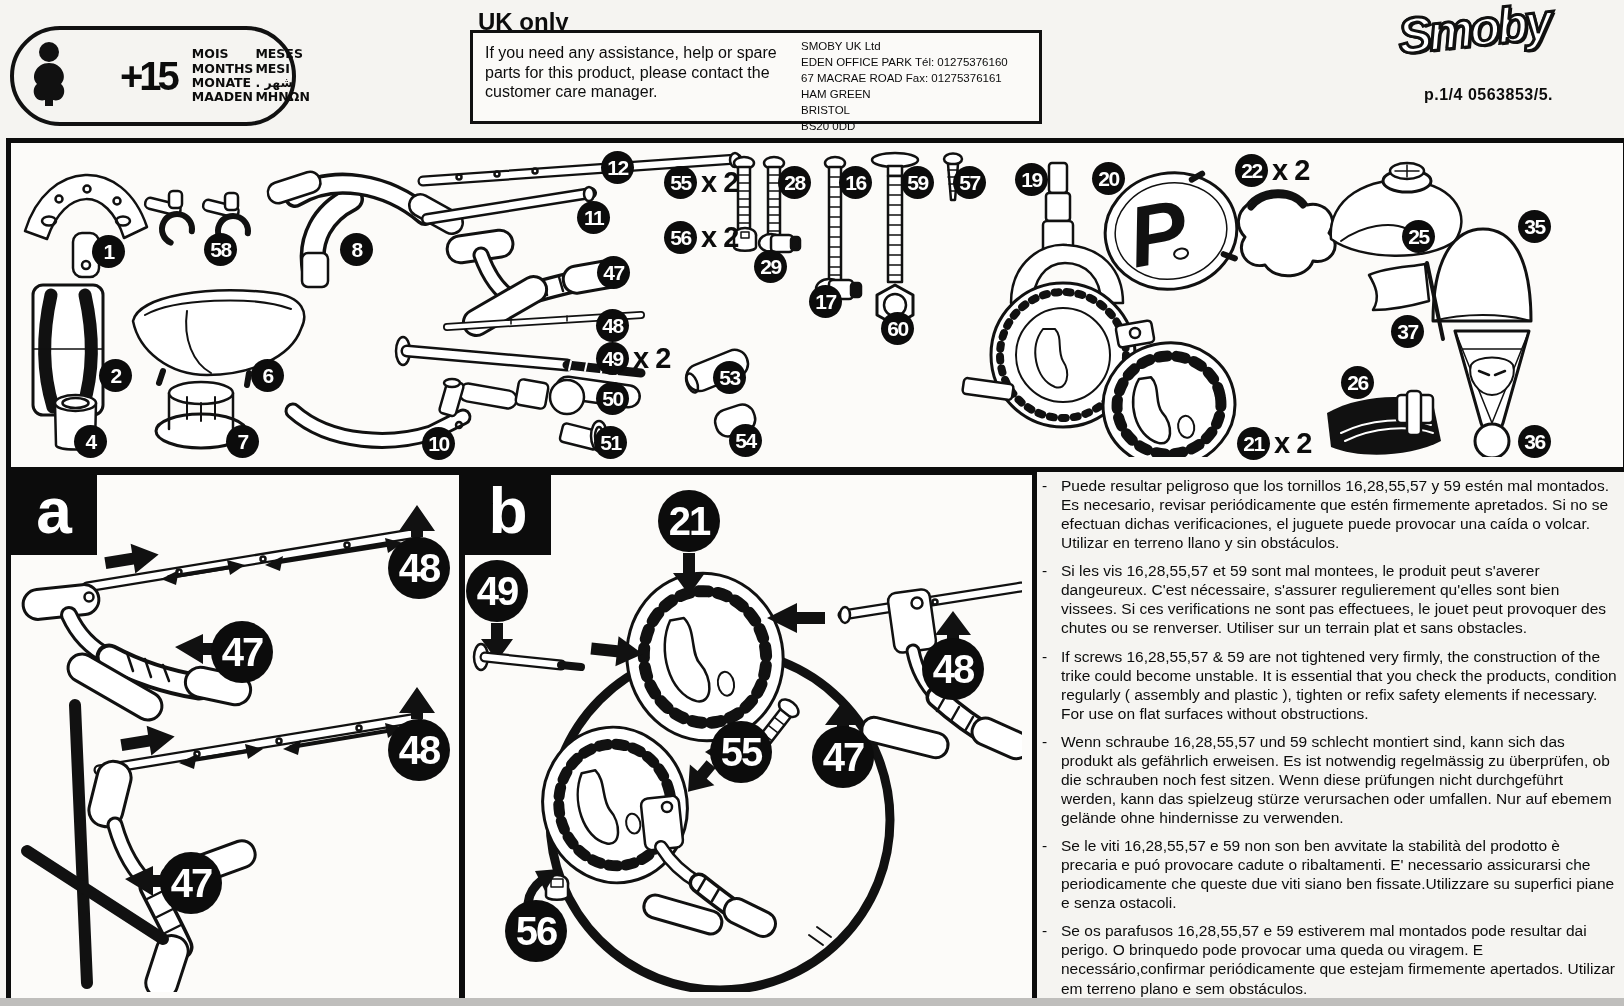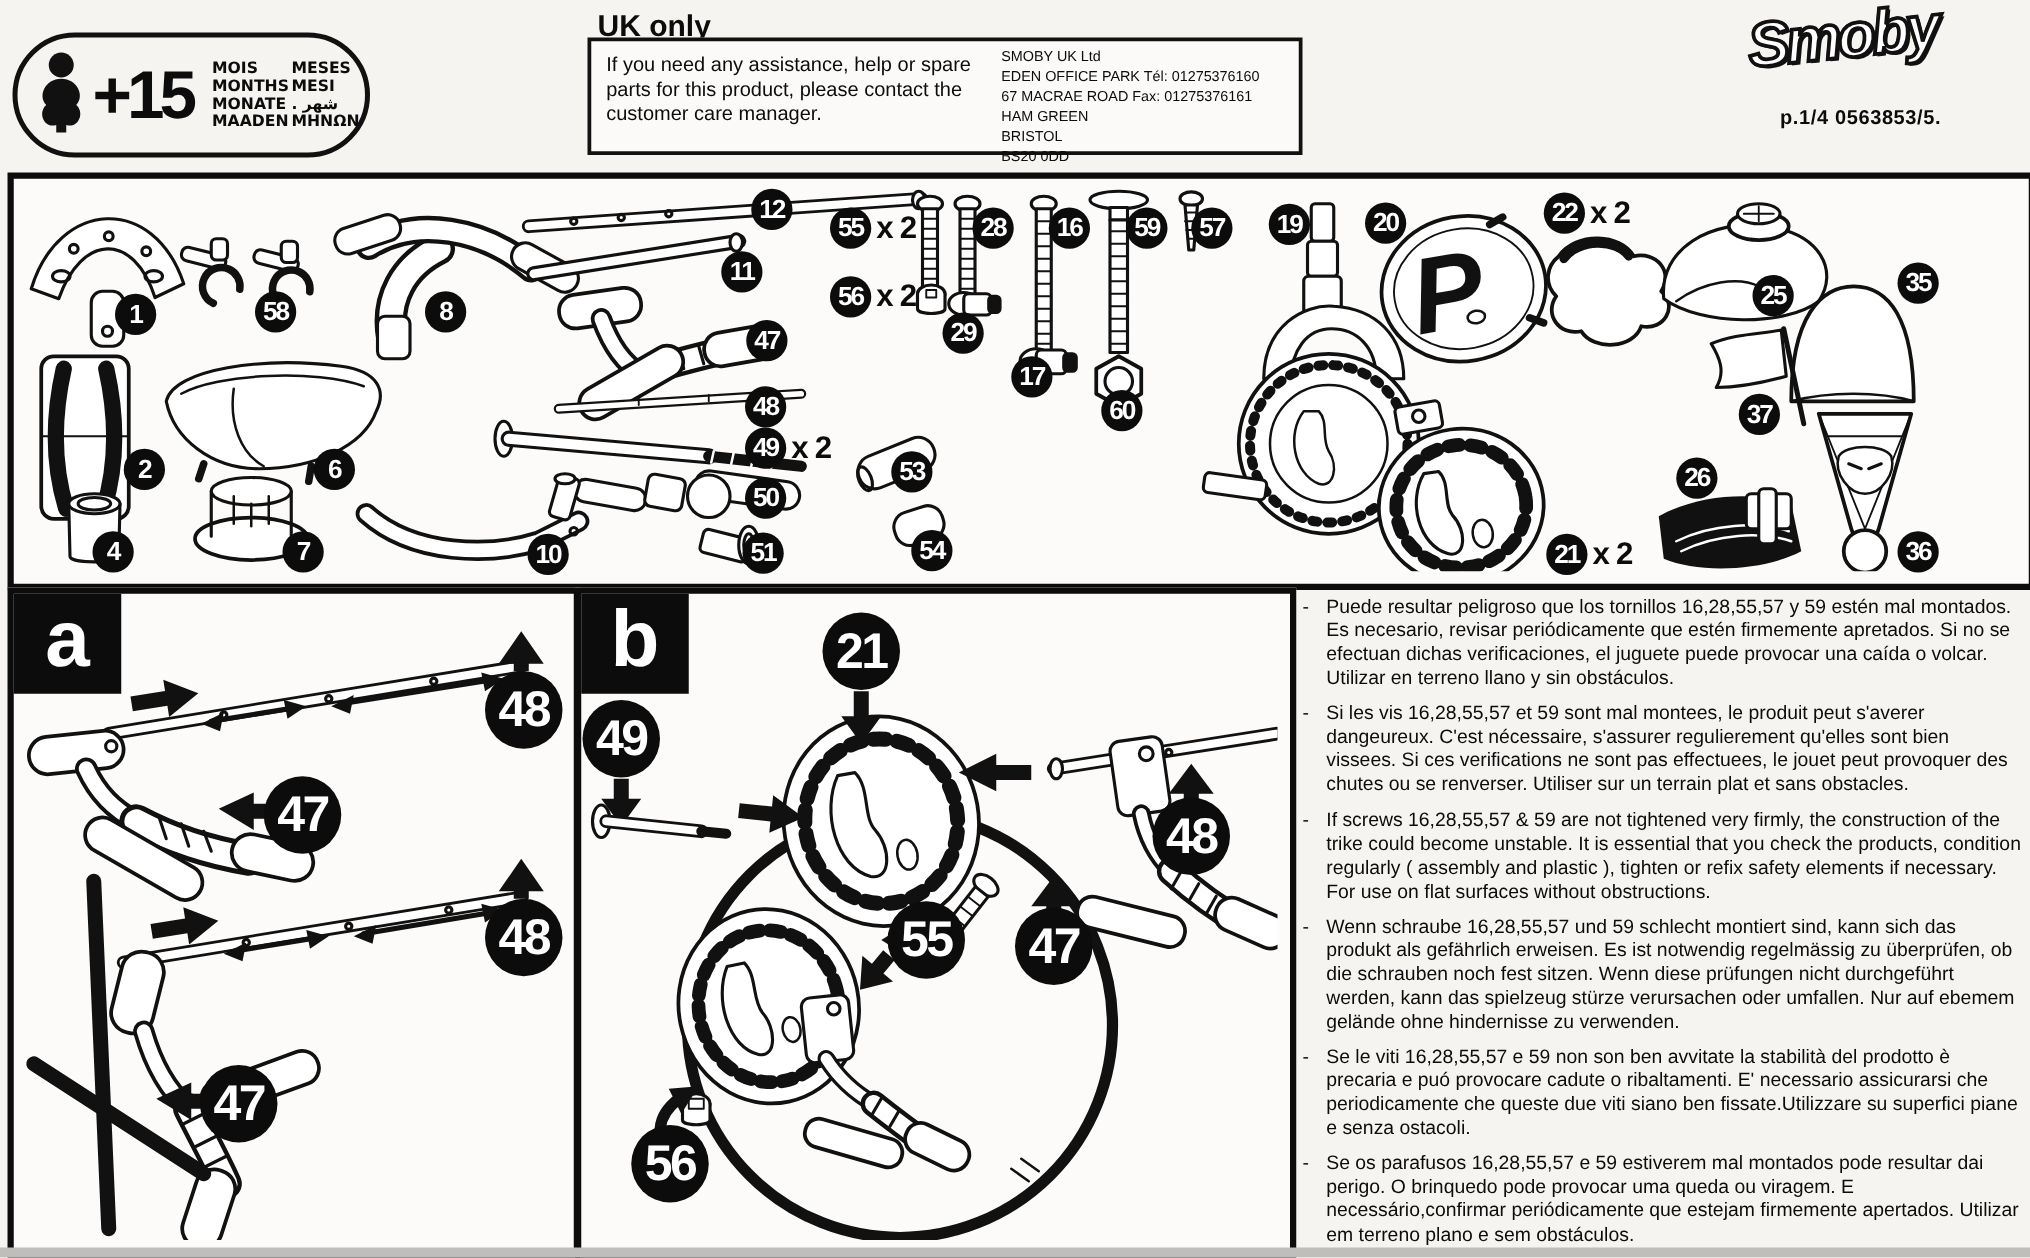--- a/index.html
+++ b/index.html
@@ -2,21 +2,21 @@
 <html><head>
 <meta charset="utf-8">
 <style>
   html,body{margin:0;padding:0;}
   body{width:1624px;height:1006px;position:relative;background:#f5f4f1;overflow:hidden;
        font-family:"Liberation Sans",sans-serif;color:#0c0c0c;}
   .abs{position:absolute;}
   
   .age-badge{left:10px;top:26px;width:256px;height:92px;border:4px solid #111;border-radius:50px;
              display:flex;align-items:center;padding:0 8px 0 14px;gap:4px;}
-  .age-num{font-size:54px;font-weight:800;letter-spacing:-4px;line-height:1;}
+  .age-num{font-size:40px;font-weight:800;letter-spacing:-4px;line-height:1;margin-left:46px;}
   .age-cols{display:flex;gap:2px;margin-left:12px;}
   .age-col{font-family:"DejaVu Sans",sans-serif;font-size:12.5px;font-weight:700;line-height:1.15;white-space:pre-line;}
   .ukonly{left:478px;top:8px;font-size:24px;font-weight:700;}
   .care-box{left:470px;top:30px;width:566px;height:88px;border:3px solid #111;display:flex;background:#fbfaf8;}
   .care-text{width:300px;padding:10px 6px 6px 12px;font-size:16px;line-height:1.22;}
   .care-addr{flex:1;padding:5px 4px 4px 10px;font-size:11.5px;line-height:1.4;white-space:pre-line;}
   .smoby{left:1398px;top:0px;font-size:50px;font-weight:800;font-style:italic;letter-spacing:-3px;
          color:#fff;-webkit-text-stroke:3px #111;transform:rotate(-6deg);
          text-shadow:2px 2px 0 #111, -1px -1px 0 #111, 1px -1px 0 #111, -1px 1px 0 #111;}
   .pageref{left:1424px;top:86px;font-size:16px;font-weight:700;letter-spacing:0.5px;}
@@ -28,21 +28,21 @@
   .panel-label{position:absolute;left:0;top:0;width:86px;height:72px;background:#0c0c0c;color:#fff;
                font-size:64px;font-weight:700;display:flex;align-items:center;justify-content:center;
                padding-bottom:8px;line-height:1;}
   svg{position:absolute;left:0;top:0;overflow:hidden;}
   
   .pb{position:absolute;display:flex;align-items:center;gap:4px;}
   .bc{width:33px;height:33px;border-radius:50%;background:#0c0c0c;color:#fff;font-weight:700;
       font-size:21px;letter-spacing:-1.5px;display:flex;align-items:center;justify-content:center;flex:none;}
   .bc-lg{width:62px;height:62px;border-radius:50%;background:#0c0c0c;color:#fff;font-weight:700;
       font-size:40px;letter-spacing:-2px;display:flex;align-items:center;justify-content:center;flex:none;}
-  .mult{font-weight:700;font-size:25px;letter-spacing:-1px;white-space:nowrap;}
+  .mult{font-weight:700;font-size:29px;letter-spacing:-1px;white-space:nowrap;}
   
   .warnings{left:1042px;top:476px;width:576px;}
   .warn-item{display:flex;gap:9px;margin-bottom:9px;font-size:15.5px;line-height:1.23;}
   .dash{flex:none;width:10px;font-weight:400;}
   .warn-text{white-space:pre-line;}
   .bottom-strip{left:0;top:998px;width:1624px;height:8px;background:#bfbebc;}
 </style>
 </head>
 <body>
 

